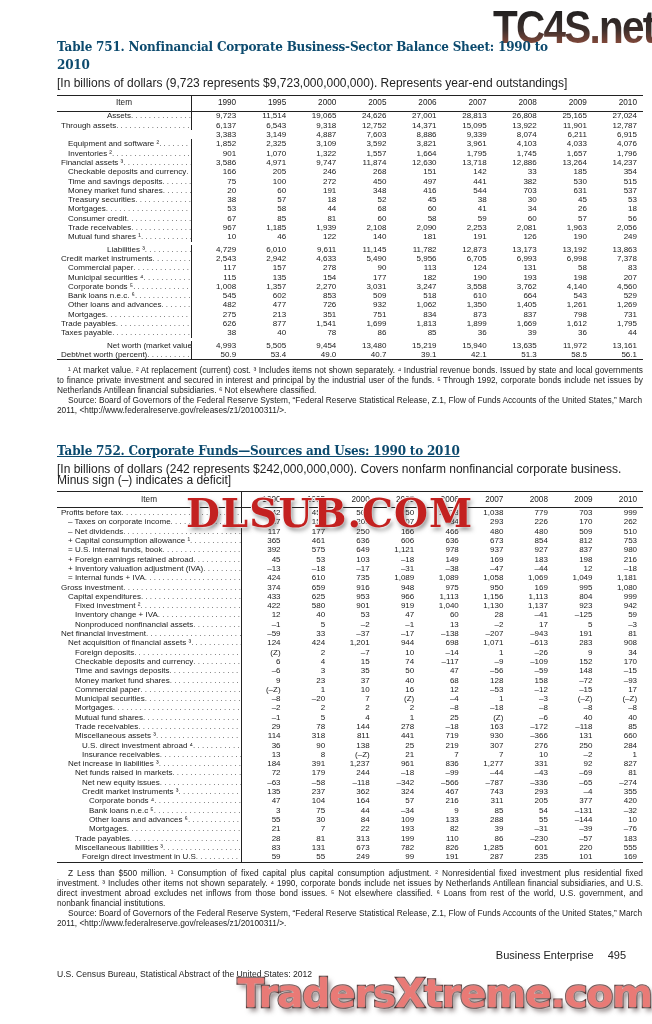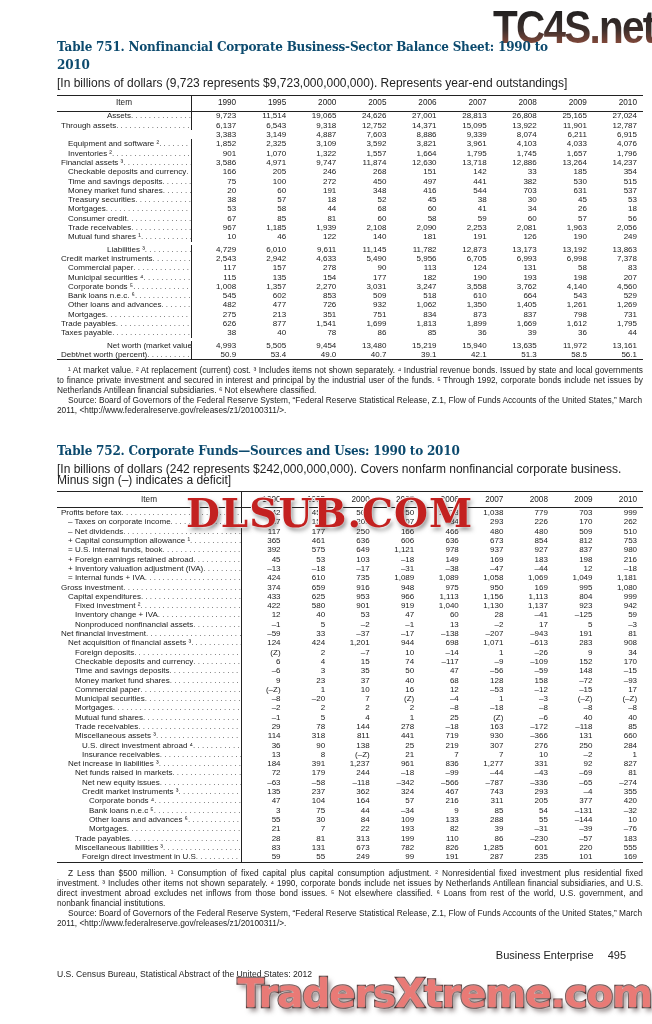--- a/index.html
+++ b/index.html
@@ -4,21 +4,21 @@
 <style>
   html,body{margin:0;padding:0;background:#e8e8e8;}
   .page{position:relative;width:652px;height:1024px;background:#ffffff;overflow:hidden;
         font-family:"Liberation Sans","DejaVu Sans",sans-serif;color:#1a1a1a;}
   .content{position:absolute;left:57px;top:0;width:586px;}
 
   
   .tbl-title{font-family:"DejaVu Serif","Liberation Serif",serif;font-weight:bold;
              font-size:12px;line-height:18px;letter-spacing:-0.2px;color:#0c4a6e;}
   .t751-title{margin-top:38px;max-width:515px;}
-  .t752-title{margin-top:27px;}
+  .t752-title{margin-top:27px;text-decoration:underline;}
   .bracket-note{font-size:12px;line-height:10.5px;color:#222;margin-top:4px;}
 
   
   .stat-table{margin-top:6px;border-top:1.2px solid #222;border-bottom:1.2px solid #222;}
   .trow{display:flex;height:var(--rh,9.3px);line-height:9.4px;font-size:8px;}
   .trow.thead{height:15px;border-bottom:1.2px solid #222;font-size:8.2px;}
   .trow.bold{font-weight:normal;}
   .trow.gap{margin-top:3px;}
   .c{overflow:hidden;}
   .lab{flex:0 0 var(--labw,135px);display:flex;align-items:center;border-right:1px solid #222;box-sizing:border-box;}

